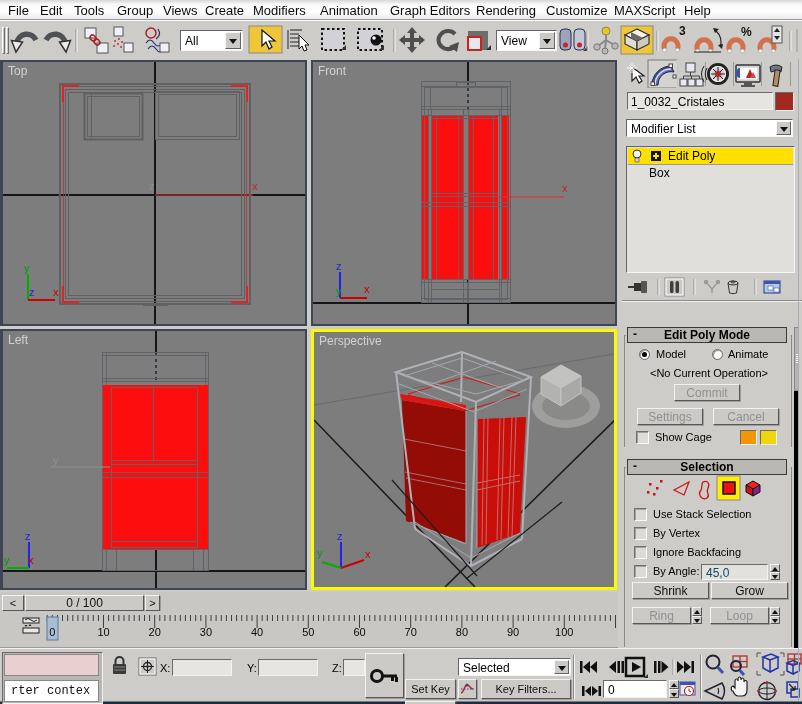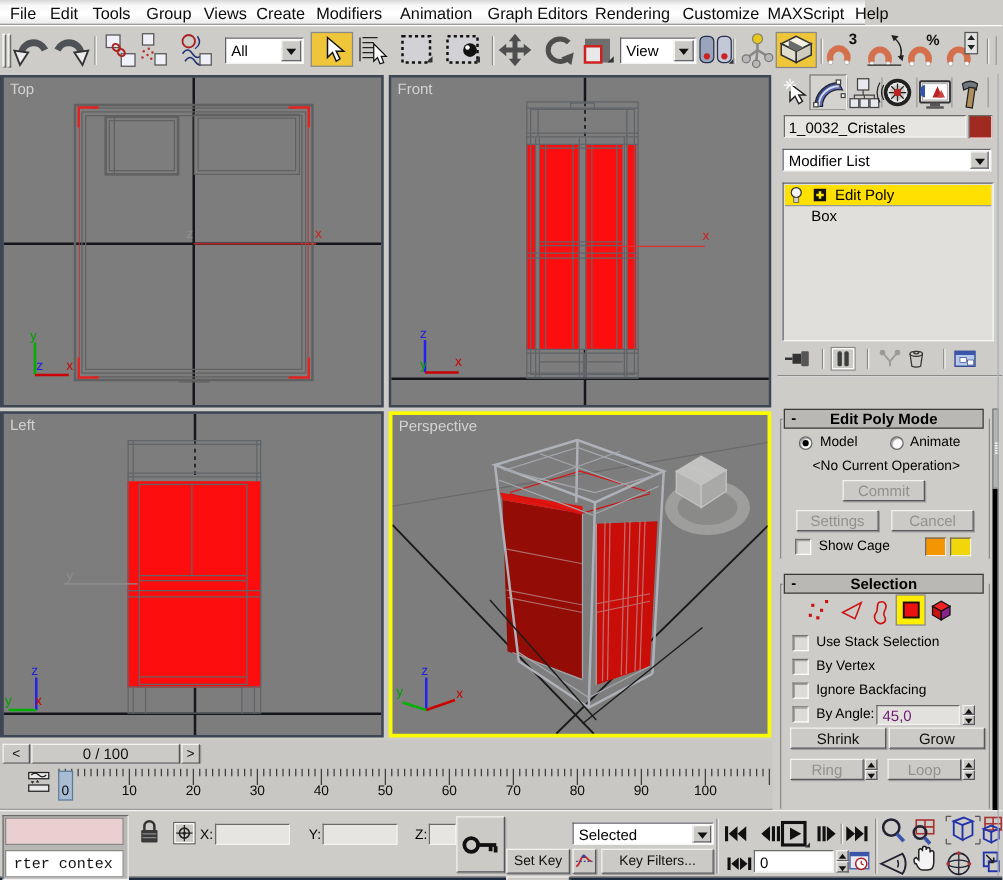--- a/index.html
+++ b/index.html
@@ -1,19 +1,19 @@
 <!DOCTYPE html>
 <html><head>
 <meta charset="utf-8">
 <style>
 * { margin:0; padding:0; box-sizing:border-box; }
 html,body { width:802px; height:704px; overflow:hidden; }
 body { font-family:"Liberation Sans", sans-serif; background:#CDCCC8; position:relative; }
 .abs { position:absolute; }
-#menubar { left:0; top:0; width:692px; height:20px;
+#menubar { left:0; top:0; width:802px; height:20px;
   background:linear-gradient(#d6d6d6 0%, #f8f8f8 22%, #ffffff 60%, #ebebeb 100%);
   border-bottom:1px solid #9a9a9a; }
 #menubar span { position:absolute; top:3px; font-size:13px; color:#0a0a0a; }
 #toolbar { left:0; top:20px; width:802px; height:39px; background:#cdccc8; border-top:1px solid #fff; }
 .grip { position:absolute; top:6px; width:3px; height:27px; border-left:1px solid #fdfdfd; border-top:1px solid #fdfdfd; border-right:1px solid #6f6f6f; border-bottom:1px solid #6f6f6f; background:#c8c7c3; }
 .vp { position:absolute; background:#7d7d7d; }
 .vplabel { position:absolute; font-size:12px; color:#d2d2d2; }
 .raised { background:#cdccc8; border:1px solid; border-color:#f6f6f4 #62626a #62626a #f6f6f4; }
 .sunken { background:#fff; border:1px solid; border-color:#62626a #f6f6f4 #f6f6f4 #62626a; }
 .btn { position:absolute; background:#cbcac6; border:1px solid; border-color:#f3f2ef #56565c #56565c #f3f2ef; box-shadow:1px 1px 0 rgba(90,90,90,.4); font-size:12px; color:#111; text-align:center; }
@@ -608,21 +608,21 @@
   </svg>
   <div class="cb" style="left:12px;top:449px;"></div>
       <div class="lbl" style="left:31px;top:449px;">Use Stack Selection</div>
   <div class="cb" style="left:12px;top:468px;"></div>
       <div class="lbl" style="left:31px;top:468px;">By Vertex</div>
   <div class="cb" style="left:12px;top:487px;"></div>
       <div class="lbl" style="left:31px;top:487px;">Ignore Backfacing</div>
   <div class="cb" style="left:12px;top:506px;"></div>
       <div class="lbl" style="left:31px;top:506px;">By Angle:</div>
   <div class="fld" style="left:79px;top:505px;width:67px;height:16px;background:#e2e1dd;">
-    <div style="font-size:12px;color:#701a75;padding:1px 0 0 4px;">45,0</div>
+    <div style="font-size:12px;color:#0c4a6e;padding:1px 0 0 4px;">45,0</div>
   </div>
   <div class="spinbox" style="left:148px;top:505px;height:16px;">
     <div class="up" style="top:0;height:8px;">
           <div class="arr" style="left:1px;top:2px;border-left:3px solid transparent;border-right:3px solid transparent;border-bottom:4px solid #111;"></div>
         </div>
     <div class="dn" style="top:8px;height:8px;">
           <div class="arr" style="left:1px;top:2px;border-left:3px solid transparent;border-right:3px solid transparent;border-top:4px solid #111;"></div>
         </div>
   </div>
   <div class="btn" style="left:10px;top:523px;width:77px;height:17px;line-height:16px;">Shrink</div>

